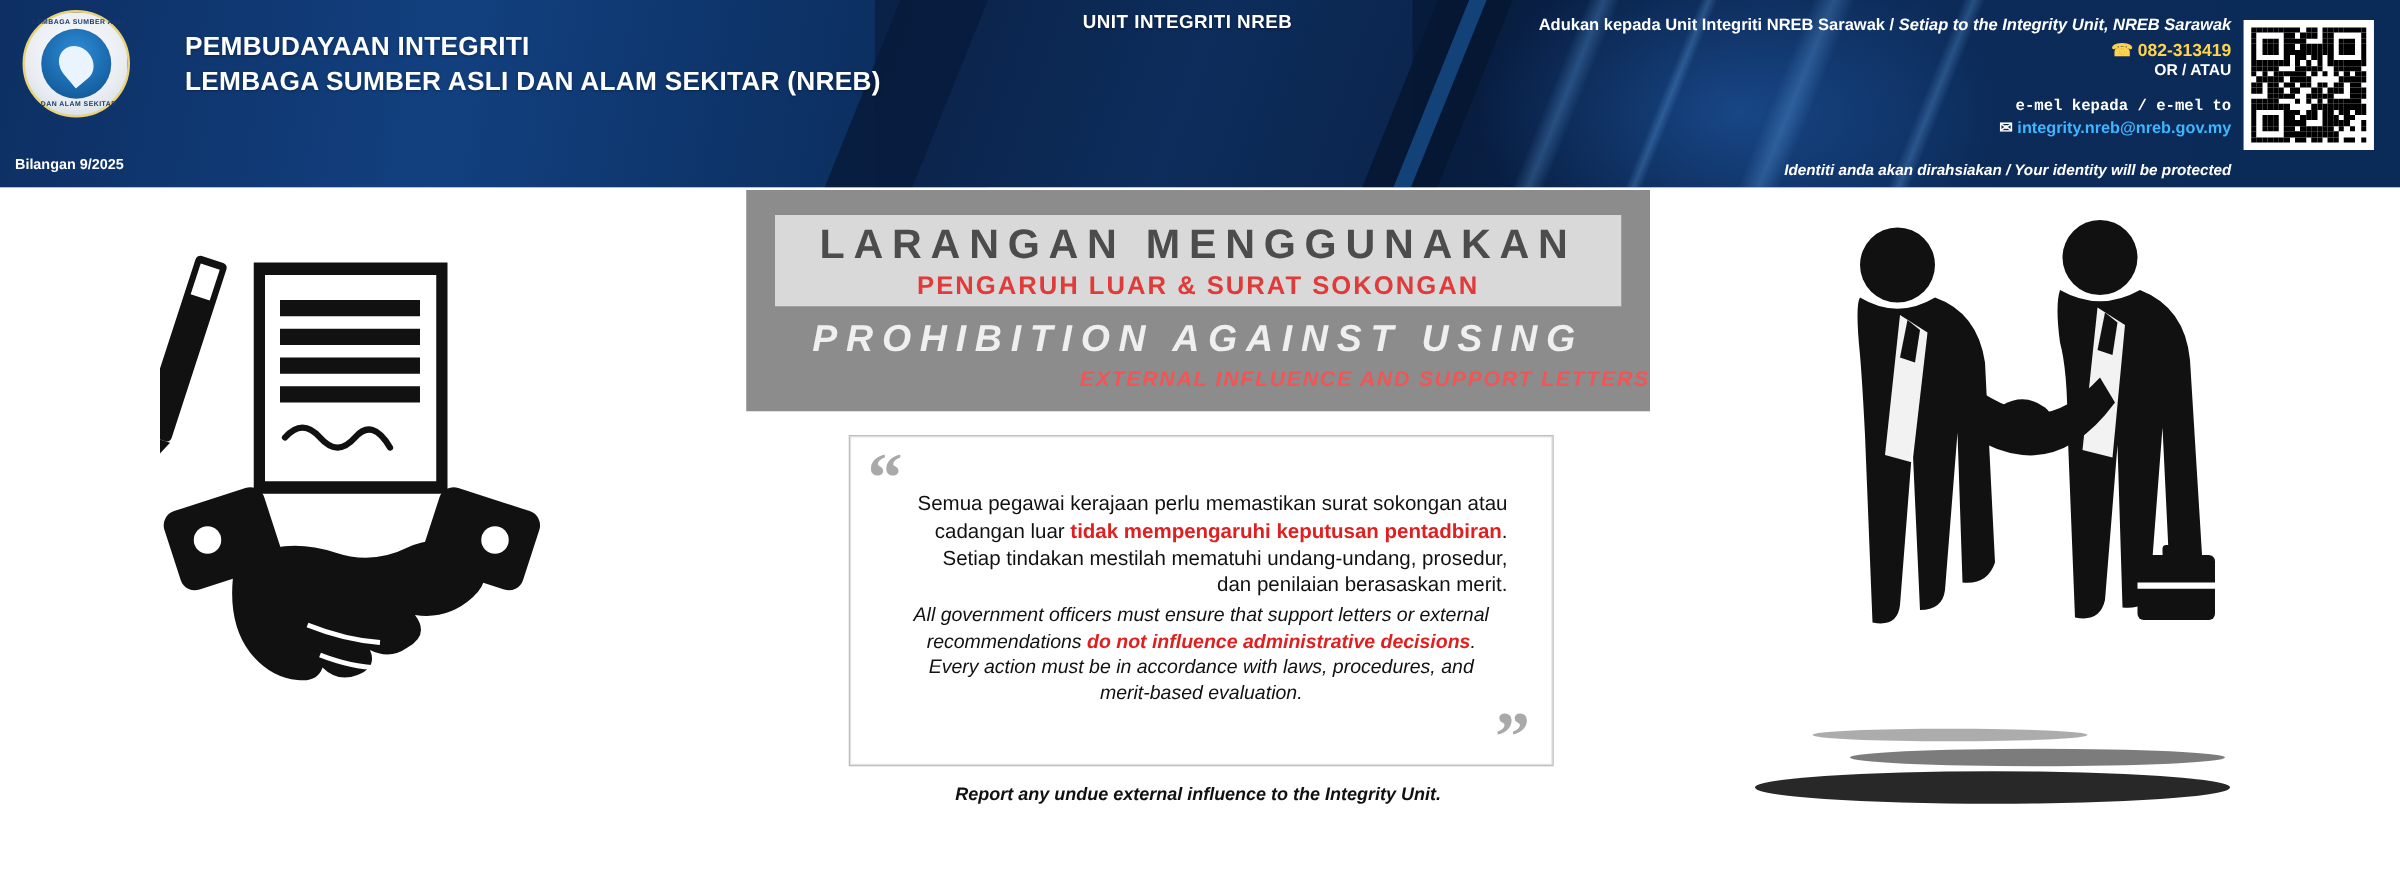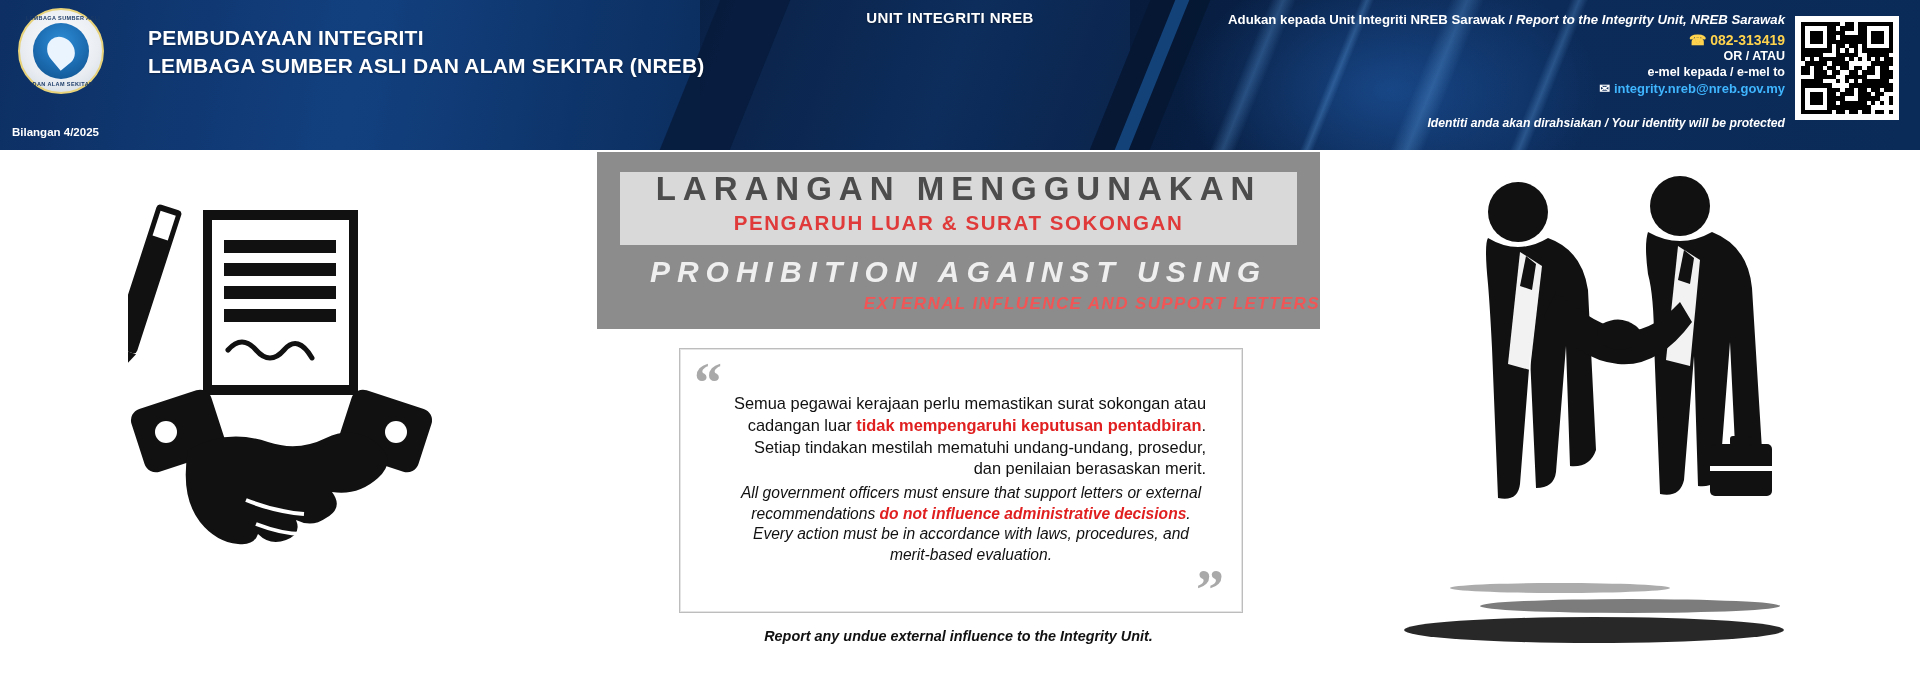--- a/index.html
+++ b/index.html
@@ -168,21 +168,22 @@
     margin-top: 3px;
   }
   .report-or {
     font-size: 12.5px;
     font-weight: bold;
     margin-top: 1px;
   }
   .report-email-label {
     font-size: 12.5px;
     font-weight: bold;
-    margin-top: 2px;
+    margin-top: 15px;
+    font-family: Liberation Mono, monospace;
   }
   .report-email {
     font-size: 13px;
     font-weight: bold;
     color: #3fb6ff;
     margin-top: 2px;
   }
   .report-email .envelope { color: #ffffff; }
   .report-protect {
     font-size: 12.2px;
@@ -225,20 +226,21 @@
     background: #8c8c8c;
   }
   .banner-inner {
     position: absolute;
     left: 23px; top: 20px;
     width: 677px; height: 73px;
     background: #d9d9d9;
     display: flex;
     flex-direction: column;
     align-items: center;
+    justify-content: center;
   }
   .banner-l1 {
     font-size: 33px;
     font-weight: bold;
     letter-spacing: 7px;
     color: #4c4c4c;
     line-height: 1;
   }
   .banner-l2 {
     font-size: 20.5px;
@@ -315,21 +317,20 @@
   }
   .quote-en {
     position: absolute;
     left: 48px; top: 134px;
     width: 466px;
     text-align: center;
     font-size: 15.6px;
     font-style: italic;
     line-height: 1.33;
     color: #111;
-    margin-left: 10px;
   }
   .quote-en .red {
     color: #e02020;
     font-weight: bold;
   }
 
   
   .footnote {
     position: absolute;
     left: 597px; top: 477px;
@@ -385,29 +386,29 @@
       <div class="logo-leaf"></div>
     </div>
     <div class="logo-arc-bot">DAN ALAM SEKITAR</div>
   </div>
 
   <div class="header-title">
     <div>PEMBUDAYAAN INTEGRITI</div>
     <div>LEMBAGA SUMBER ASLI DAN ALAM SEKITAR (NREB)</div>
   </div>
 
-  <div class="bilangan">Bilangan 4/2025</div>
+  <div class="bilangan">Bilangan 9/2025</div>
 
   <div class="unit-title">UNIT INTEGRITI NREB</div>
 
   <div class="report-block">
     <div class="report-line1">
       <span>Adukan kepada Unit Integriti NREB Sarawak</span>
       <span>/</span>
-      <span class="italic">Report to the Integrity Unit, NREB Sarawak</span>
+      <span class="italic">Setiap to the Integrity Unit, NREB Sarawak</span>
     </div>
     <div class="report-phone">
       <span>☎</span>
       <span>082-313419</span>
     </div>
     <div class="report-or">OR / ATAU</div>
     <div class="report-email-label">e-mel kepada / e-mel to</div>
     <div class="report-email">
       <span class="envelope">✉</span>
       <span>integrity.nreb@nreb.gov.my</span>

